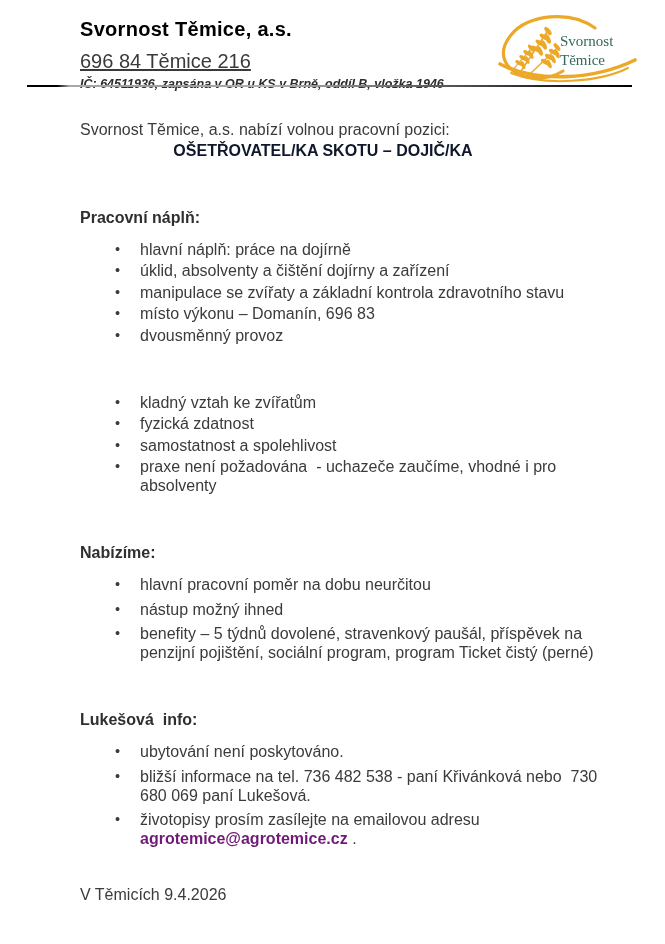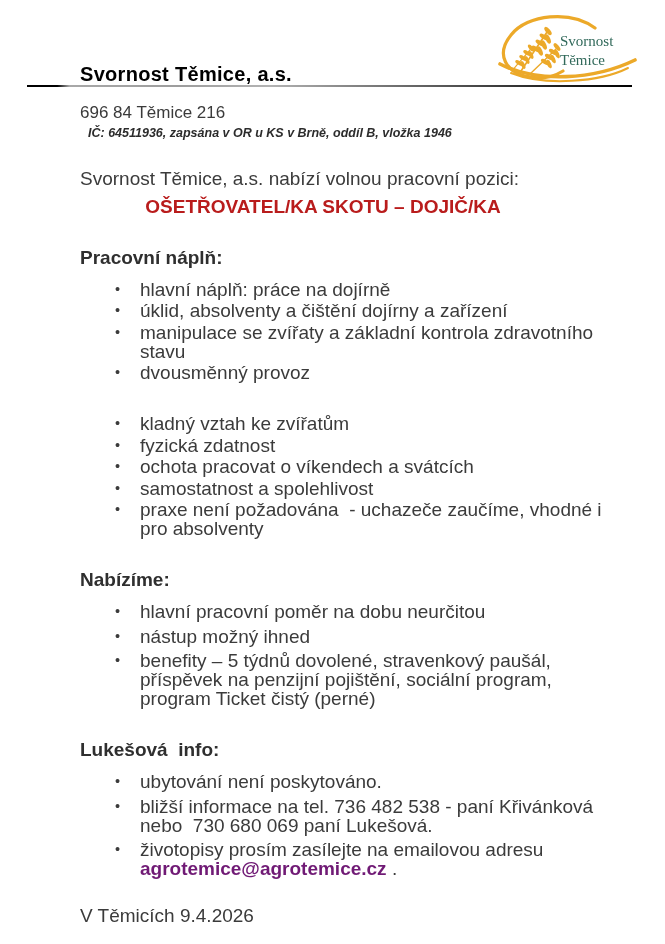--- a/index.html
+++ b/index.html
@@ -22,38 +22,37 @@
     padding: 18px 0 0 80px;
     position: relative;
   }
   .company-name {
     font-size: 20px;
     font-weight: bold;
     color: #000000;
     letter-spacing: 0.3px;
     line-height: 1.15;
     white-space: pre-wrap;
-    margin-top: 45px;
   }
   .address-line {
-    font-size: 17px;
+    font-size: 20px;
     color: #3a3a3a;
-    margin-top: 16px;
+    margin-top: 8px;
     line-height: 1.25;
     white-space: pre-wrap;
+    text-decoration: underline;
   }
   .registry-line {
     font-size: 12.5px;
     font-style: italic;
     font-weight: 600;
     color: #2c2c2c;
     margin-top: 3px;
     line-height: 1.25;
     white-space: pre-wrap;
-    margin-left: 8px;
   }
   .logo {
     position: absolute;
     top: 14px;
     right: 26px;
     width: 142px;
     height: 72px;
   }
   .logo text {
     font-family: "Liberation Serif", serif;
@@ -68,36 +67,36 @@
     background: linear-gradient(90deg,
       #000 0%, #000 5%, #a8a8a8 7%, #9d9d9d 25%,
       #b3b3b3 40%, #8a8a8a 52%, #5a5a5a 68%,
       #2a2a2a 84%, #000 100%);
   }
 
   
   .content {
     margin: 27px 55px 0 80px;
     width: 530px;
-    font-size: 19px;
+    font-size: 16px;
     line-height: 19px;
   }
   .lead-line {
     white-space: pre-wrap;
   }
   .job-title {
-    margin-top: 9px;
-    font-weight: bold;
-    color: #b91c1c;
+    margin-top: 2px;
+    font-weight: bold;
+    color: #0f172a;
     text-align: center;
     transform: translateX(-22px);
     white-space: pre-wrap;
   }
   .section {
-    margin-top: 32px;
+    margin-top: 48px;
   }
   .section-heading {
     font-weight: bold;
     color: #2f2f2f;
     white-space: pre-wrap;
   }
   .section ul {
     list-style: none;
     margin: 13px 0 0 35px;
     padding: 0;
@@ -120,21 +119,21 @@
   }
   .li-text {
     white-space: pre-wrap;
     text-align: right;
   }
   .li-text b {
     font-weight: bold;
     color: #701a75;
   }
   .dateline {
-    margin-top: 28px;
+    margin-top: 37px;
     white-space: pre-wrap;
   }
 </style>
 </head>
 <body>
 
 <div class="header">
   <div class="company-name">Svornost Těmice, a.s.</div>
   <div class="address-line">696 84 Těmice 216</div>
   <div class="registry-line">IČ: 64511936, zapsána v OR u KS v Brně, oddíl B, vložka 1946</div>
@@ -182,29 +181,29 @@
   <div class="lead-line">Svornost Těmice, a.s. nabízí volnou pracovní pozici:</div>
   <div class="job-title">OŠETŘOVATEL/KA SKOTU – DOJIČ/KA</div>
 
   <div id="sections-host">
   <div class="section">
     <div class="section-heading">Pracovní náplň:</div>
     <ul>
           <li><span class="li-text"><span>hlavní náplň: práce na dojírně</span></span></li>
           <li><span class="li-text"><span>úklid, absolventy a čištění dojírny a zařízení</span></span></li>
           <li><span class="li-text"><span>manipulace se zvířaty a základní kontrola zdravotního stavu</span></span></li>
+          <li><span class="li-text"><span>místo výkonu – Domanín, 696 83</span></span></li>
           <li><span class="li-text"><span>dvousměnný provoz</span></span></li>
         </ul>
   </div>
 
   <div class="section">
     <ul>
           <li><span class="li-text"><span>kladný vztah ke zvířatům</span></span></li>
           <li><span class="li-text"><span>fyzická zdatnost</span></span></li>
-          <li><span class="li-text"><span>ochota pracovat o víkendech a svátcích</span></span></li>
           <li><span class="li-text"><span>samostatnost a spolehlivost</span></span></li>
           <li><span class="li-text"><span>praxe není požadována  - uchazeče zaučíme, vhodné i pro absolventy</span></span></li>
         </ul>
   </div>
 
   <div class="section loose">
     <div class="section-heading">Nabízíme:</div>
     <ul>
           <li><span class="li-text"><span>hlavní pracovní poměr na dobu neurčitou</span></span></li>
           <li><span class="li-text"><span>nástup možný ihned</span></span></li>

